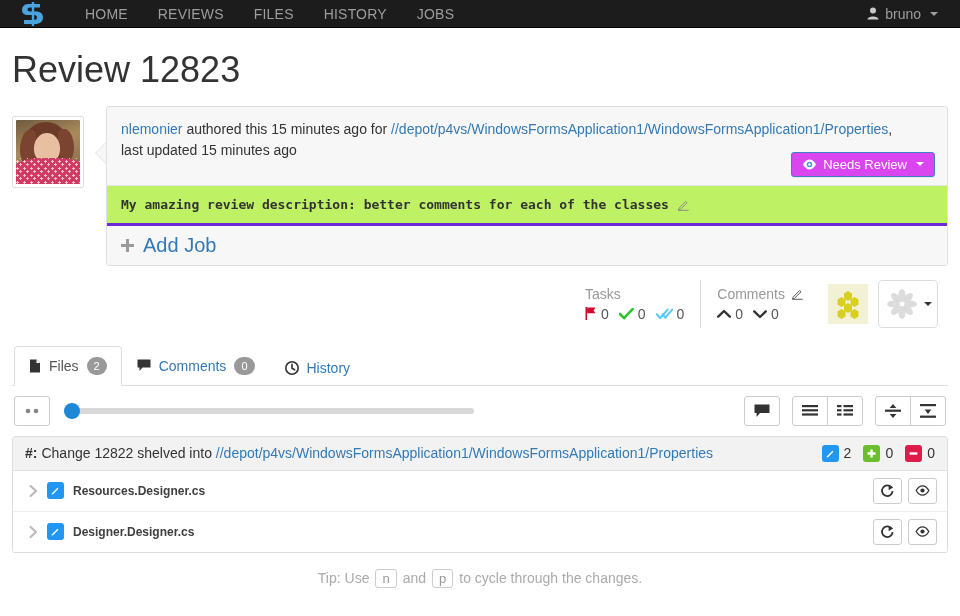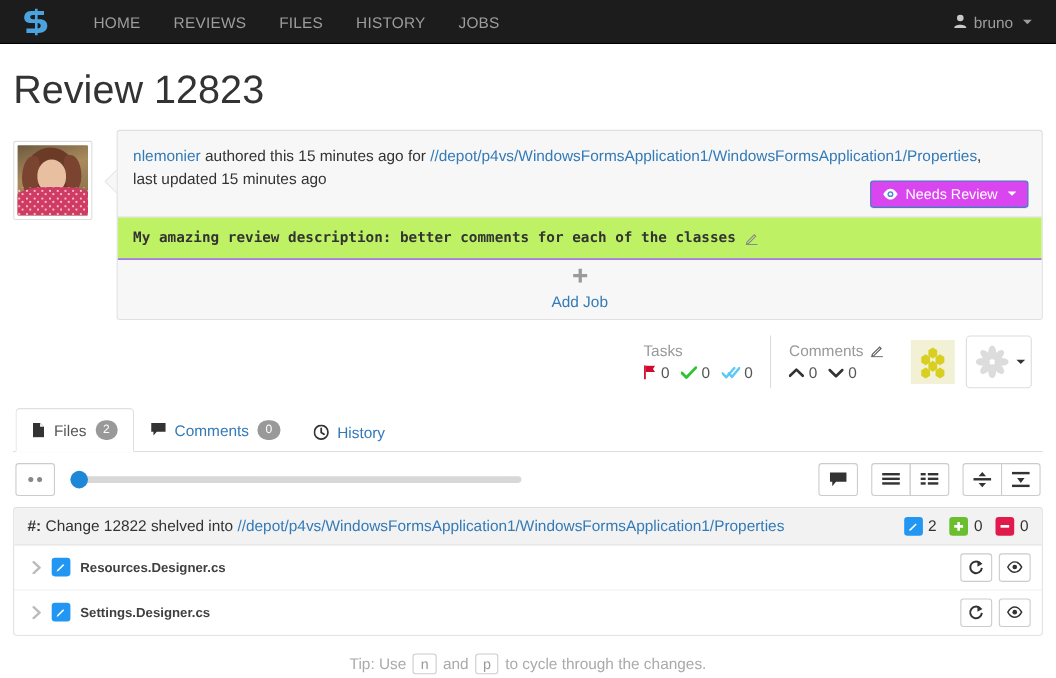--- a/index.html
+++ b/index.html
@@ -8,21 +8,21 @@
     width: 960px; height: 616px;
     background: #ffffff;
     font-family: "Liberation Sans", sans-serif;
     font-size: 14px;
     color: #333333;
     overflow: hidden;
   }
 
   
   .navbar {
-    height: 40px;
+    height: 28px;
     background: #1c1c1c;
     display: flex;
     align-items: center;
     padding: 0 14px 0 18px;
     border-bottom: 1px solid #000;
   }
   .brand {
     width: 30px; height: 30px;
     margin-right: 22px;
     display: flex; align-items: center; justify-content: center;
@@ -156,26 +156,25 @@
     padding: 11px 14px;
     font-family: "DejaVu Sans Mono", "Liberation Mono", monospace;
     font-size: 13px;
     color: #333;
     display: flex; align-items: center; gap: 8px;
     font-weight: bold;
   }
   .edit-pencil { color: #999; cursor: pointer; flex: 0 0 auto; }
 
   .review-job {
-    border-top: 1px solid #6d28d9;
+    border-top: 3px solid #6d28d9;
     background: #f7f7f7;
     padding: 8px 14px;
     display: flex; align-items: center; gap: 9px;
-    font-size: 14px;
-    flex-direction: column;
+    font-size: 20px;
   }
   .plus-icon { color: #9a9a9a; font-size: 17px; line-height: 1; font-weight: bold; cursor: pointer; }
 
   
   .meta-bar {
     display: flex; justify-content: flex-end; align-items: stretch;
     margin-top: 14px; padding-right: 10px;
     gap: 0;
   }
   .meta-col {
@@ -696,21 +695,21 @@
       <span class="chev">
         <svg width="9" height="12" viewBox="0 0 9 12">
             <path d="M1.6 1 L7 6 L1.6 11" fill="none" stroke="#bbb" stroke-width="2.2" stroke-linecap="round" stroke-linejoin="round"></path>
           </svg>
       </span>
       <span class="sq blue">
         <svg width="11" height="11" viewBox="0 0 11 11">
             <path d="M2 8.2 L7.4 2.8 L8.4 3.8 L3 9.2 L1.5 9.6 Z" fill="#fff"></path>
           </svg>
       </span>
-      <span class="file-name">Settings.Designer.cs</span>
+      <span class="file-name">Designer.Designer.cs</span>
       <span class="file-actions">
         <span class="btn">
           <span>
             <svg width="15" height="14" viewBox="0 0 15 14">
                 <path d="M11.6 3.6 A5.3 5.3 0 1 0 12.6 7.2" fill="none" stroke="#333" stroke-width="1.8"></path>
                 <path d="M8.6 0.6 L13.2 3.6 L8.6 6.2 Z" fill="#333"></path>
               </svg>
           </span>
         </span>
         <span class="btn">

